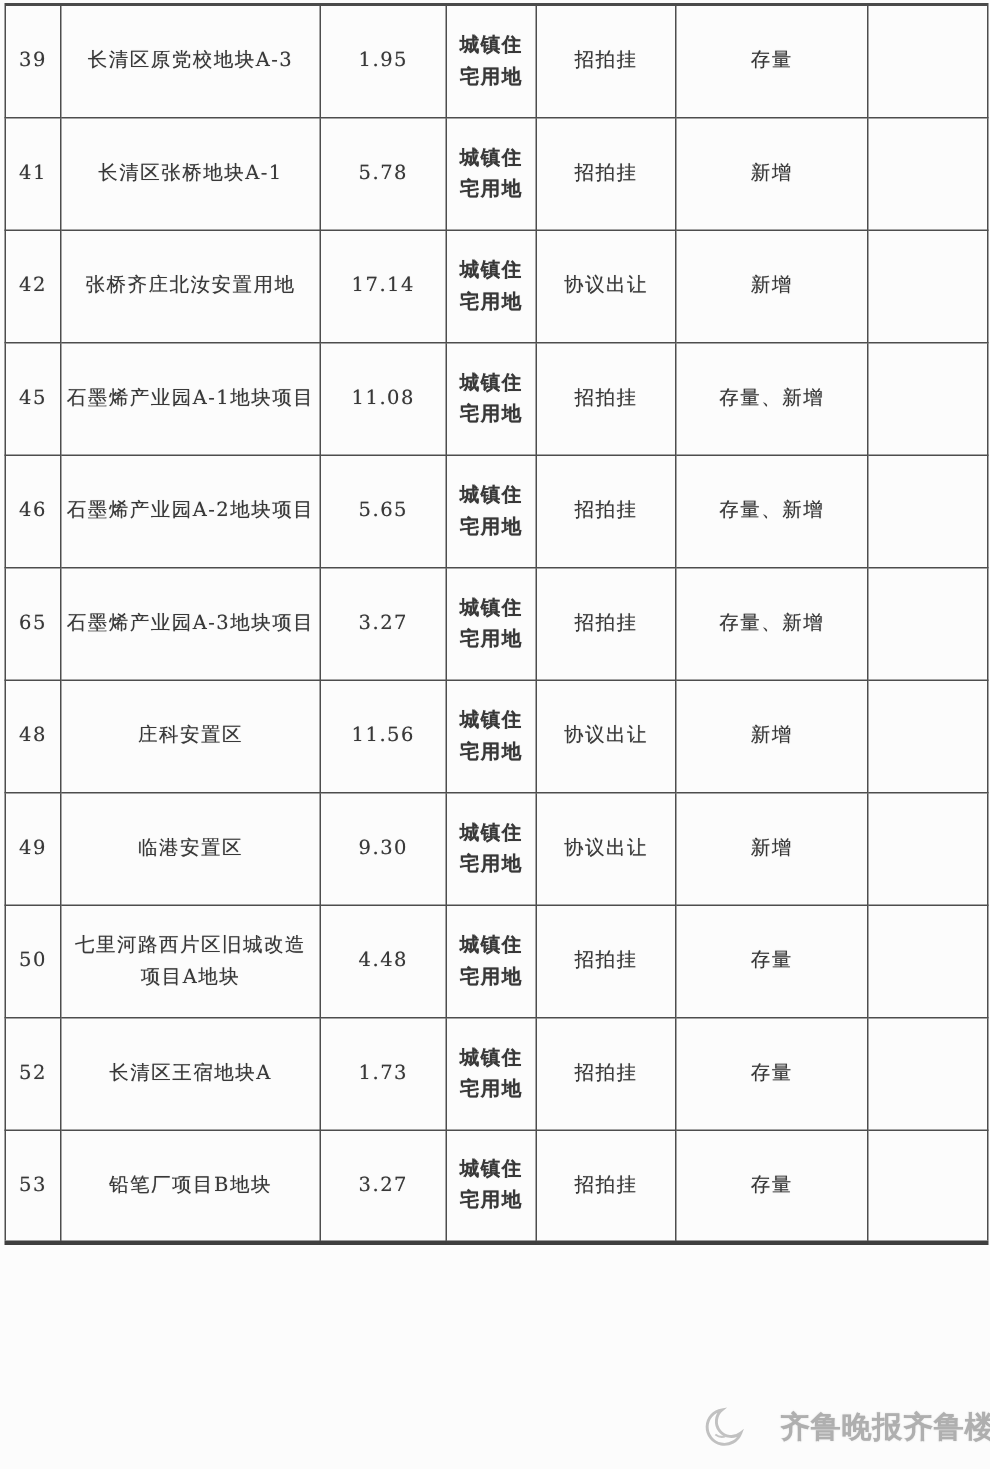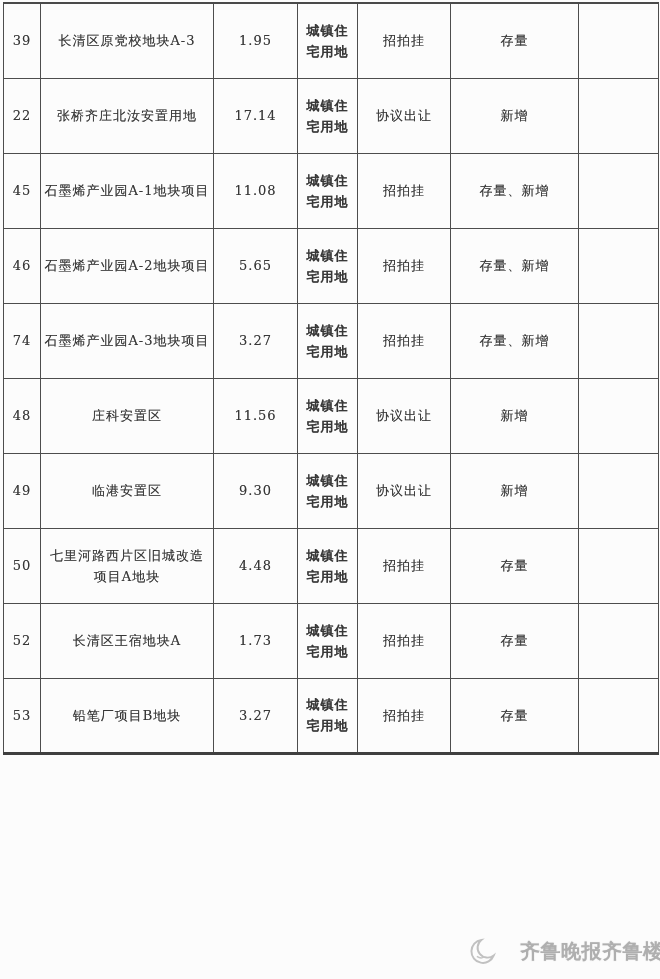--- a/index.html
+++ b/index.html
@@ -87,21 +87,30 @@
         <tr>
           <td class="col-num">39</td>
           <td class="col-name">长清区原党校地块A-3</td>
           <td class="col-area">1.95</td>
           <td class="col-type">城镇住宅用地</td>
           <td class="col-method">招拍挂</td>
           <td class="col-status">存量</td>
           <td class="col-extra"></td>
         </tr>
         <tr>
-          <td class="col-num">22</td>
+          <td class="col-num">41</td>
+          <td class="col-name">长清区张桥地块A-1</td>
+          <td class="col-area">5.78</td>
+          <td class="col-type">城镇住宅用地</td>
+          <td class="col-method">招拍挂</td>
+          <td class="col-status">新增</td>
+          <td class="col-extra"></td>
+        </tr>
+        <tr>
+          <td class="col-num">42</td>
           <td class="col-name">张桥齐庄北汝安置用地</td>
           <td class="col-area">17.14</td>
           <td class="col-type">城镇住宅用地</td>
           <td class="col-method">协议出让</td>
           <td class="col-status">新增</td>
           <td class="col-extra"></td>
         </tr>
         <tr>
           <td class="col-num">45</td>
           <td class="col-name">石墨烯产业园A-1地块项目</td>
@@ -114,21 +123,21 @@
         <tr>
           <td class="col-num">46</td>
           <td class="col-name">石墨烯产业园A-2地块项目</td>
           <td class="col-area">5.65</td>
           <td class="col-type">城镇住宅用地</td>
           <td class="col-method">招拍挂</td>
           <td class="col-status">存量、新增</td>
           <td class="col-extra"></td>
         </tr>
         <tr>
-          <td class="col-num">74</td>
+          <td class="col-num">65</td>
           <td class="col-name">石墨烯产业园A-3地块项目</td>
           <td class="col-area">3.27</td>
           <td class="col-type">城镇住宅用地</td>
           <td class="col-method">招拍挂</td>
           <td class="col-status">存量、新增</td>
           <td class="col-extra"></td>
         </tr>
         <tr>
           <td class="col-num">48</td>
           <td class="col-name">庄科安置区</td>

